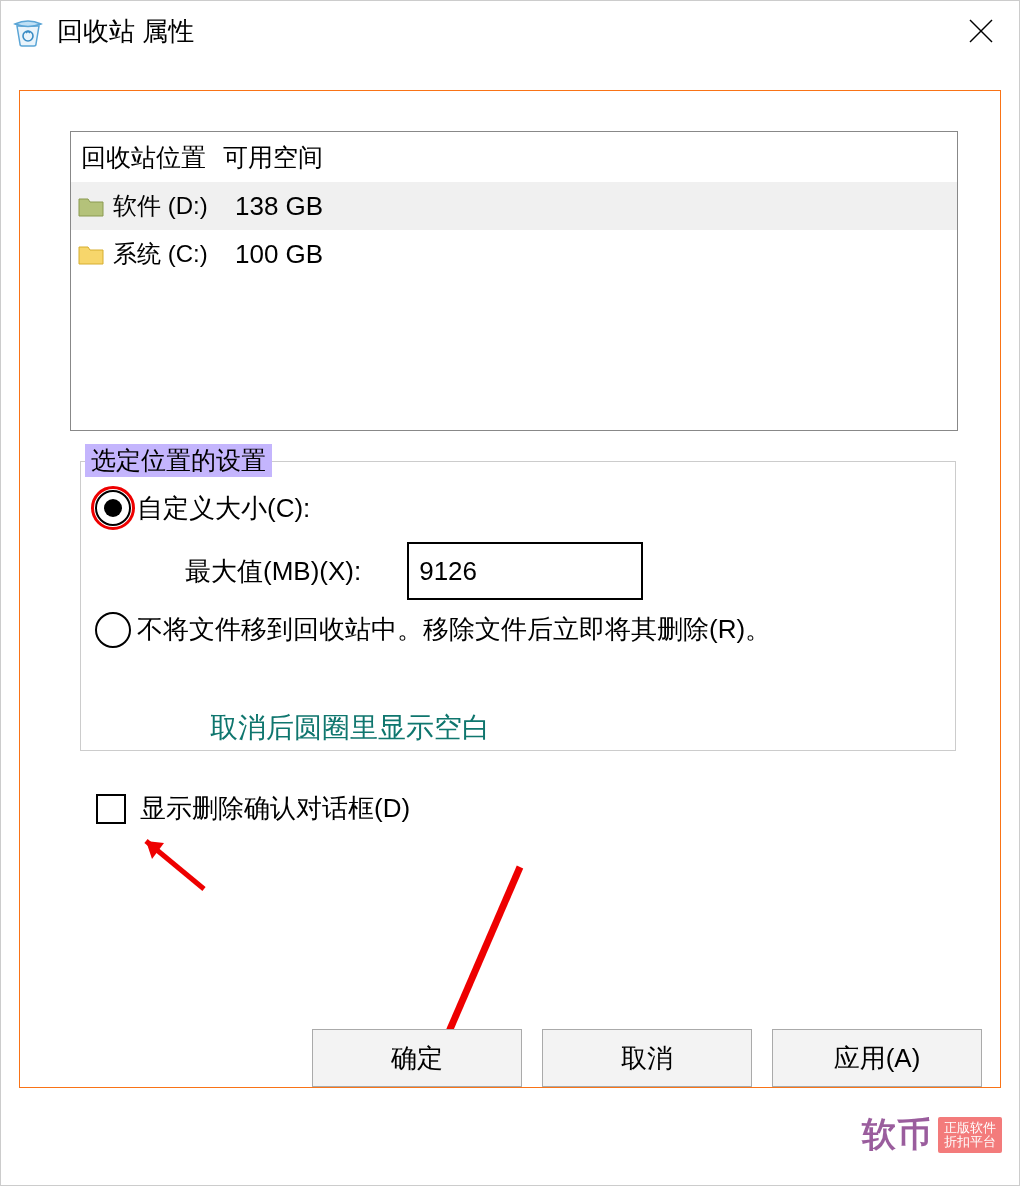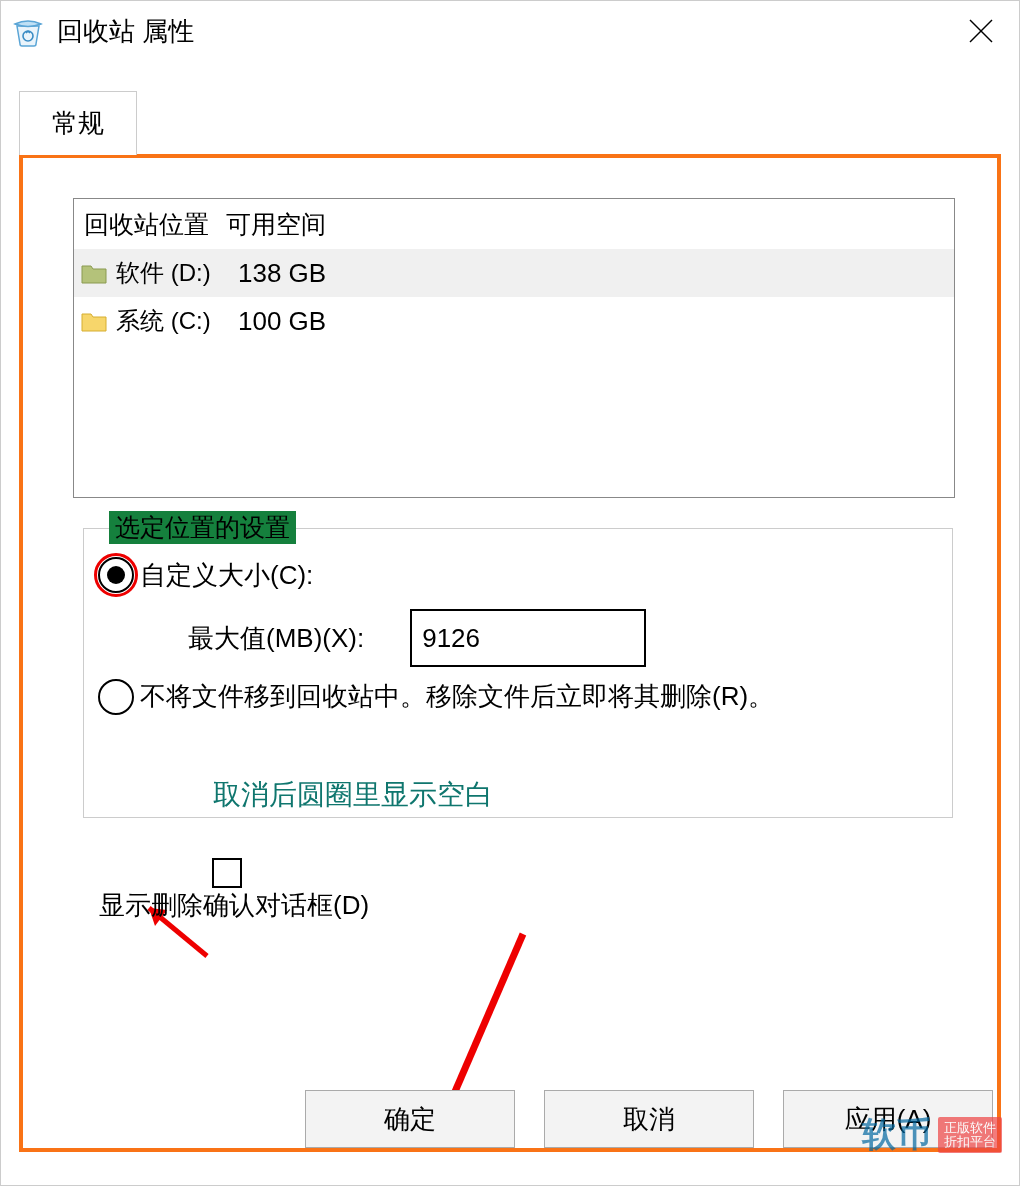--- a/index.html
+++ b/index.html
@@ -22,21 +22,21 @@
   .close-btn svg { stroke:#000; }
 
   .tab-area { padding: 30px 18px 0 18px; flex:1; position:relative; }
   .tab-strip { display:flex; }
   .tab {
     border:1px solid #ccc; border-bottom:none;
     background:#fff; padding:14px 32px; font-size:26px;
     position:relative; z-index:2;
   }
   .tab-body {
-    border:4px solid #f97316; margin-top:-1px;
+    border:1px solid #f97316; margin-top:-1px;
     height: 998px; background:#fff; position:relative;
   }
 
   .location-box {
     position:absolute; left:50px; top:40px; right:42px; height:300px;
     border:1px solid #888;
   }
   .loc-header { display:flex; height:50px; align-items:center; }
   .loc-h-col1 { width:146px; padding-left:10px; border-right:1px solid transparent; }
   .loc-h-col2 { flex:1; padding-left:6px; }
@@ -46,21 +46,21 @@
   .loc-row.selected { background:#f0f0f0; }
   .folder-ic { width:32px; display:flex; align-items:center; justify-content:center; margin:0 6px 0 4px; }
   .loc-name { width:116px; font-size:24px; white-space:nowrap; display:flex; align-items:center; }
   .loc-space { font-size:26px; padding-left:6px; }
 
   .group-box {
     position:absolute; left:60px; top:370px; right:44px; height:290px;
     border:1px solid #ccc;
   }
   .group-label {
-    position:absolute; top:-18px; left:25px; background:#15803d; padding:0 6px;
+    position:absolute; top:-18px; left:4px; background:#c4b5fd; padding:0 6px;
     font-size:25px;
   }
   .radio-row { position:absolute; display:flex; align-items:flex-end; left:14px; }
   .radio-row.r1 { top:28px; }
   .radio-row.r2 { top:150px; right:14px; align-items:center; }
   .radio-outer { width:36px; height:36px; position:relative; margin-right:6px; flex-shrink:0; }
   .radio-outer-ring { position:absolute; inset:0; border:2px solid #000; border-radius:50%; }
   .radio-highlight { position:absolute; inset:-4px; border:3px solid #e00; border-radius:50%; }
   .radio-outer .dot { position:absolute; width:18px; height:18px; border-radius:50%; background:#000; top:50%; left:50%; transform:translate(-50%,-50%); }
   .radio-label { font-size:26px; }
@@ -76,45 +76,45 @@
   .annotation {
     position:absolute; left:120px; top:760px;
     color:#0f766e; font-size:28px;
   }
   .arrow-up {
     position:absolute; left:124px; top:744px;
   }
   .arrow-up svg { display:block; }
 
   .checkbox-row {
-    position:absolute; left:76px; top:700px; display:flex; align-items:center;flex-direction:column;
+    position:absolute; left:76px; top:700px; display:flex; align-items:center;
   }
   .checkbox-box {
     width:30px; height:30px; border:2px solid #000; margin-right:14px;
   }
   .checkbox-label { font-size:26px; }
 
   .arrow-diag {
     position:absolute; left:400px; top:770px;
   }
 
   .button-row {
-    position:absolute; bottom:0; right:4px; display:flex; gap:29px;
+    position:absolute; bottom:0; right:18px; display:flex; gap:20px;
   }
   .dlg-btn {
     border:1px solid #aaa; background:#f3f3f3;
     width:210px; height:58px; font-size:26px;
     display:flex; align-items:center; justify-content:center;
   }
 
   .watermark {
     position:absolute; right:18px; bottom:28px;
     display:flex; align-items:center; gap:6px; opacity:0.7;
   }
-  .wm-text { font-size:34px; color:#0369a1; font-weight:600; letter-spacing:1px; }
+  .wm-text { font-size:34px; color:#701a75; font-weight:600; letter-spacing:1px; }
   .wm-box {
     background:#e44; color:#fff; font-size:13px; line-height:1.1;
     padding:4px 6px; border-radius:2px; display:flex; flex-direction:column; align-items:center;
   }
 </style>
 </head>
 <body>
 
 <div class="window">
 
@@ -131,25 +131,20 @@
     <div class="spacer"></div>
     <div class="close-btn">
       <svg width="26" height="26" viewBox="0 0 26 26">
         <line x1="2" y1="2" x2="24" y2="24" stroke-width="1.5"></line>
         <line x1="24" y1="2" x2="2" y2="24" stroke-width="1.5"></line>
       </svg>
     </div>
   </div>
 
   <div class="tab-area">
-    <div class="tab-strip">
-      <div class="tab">
-        <span>常规</span>
-      </div>
-    </div>
     <div class="tab-body">
 
       <div class="location-box">
         <div class="loc-header">
           <div class="loc-h-col1"><span class="col-label">回收站位置</span></div>
           <div class="loc-h-col2"><span class="col-label">可用空间</span></div>
         </div>
         <div class="loc-rows">
           <div class="loc-row selected">
             <div class="folder-ic">

